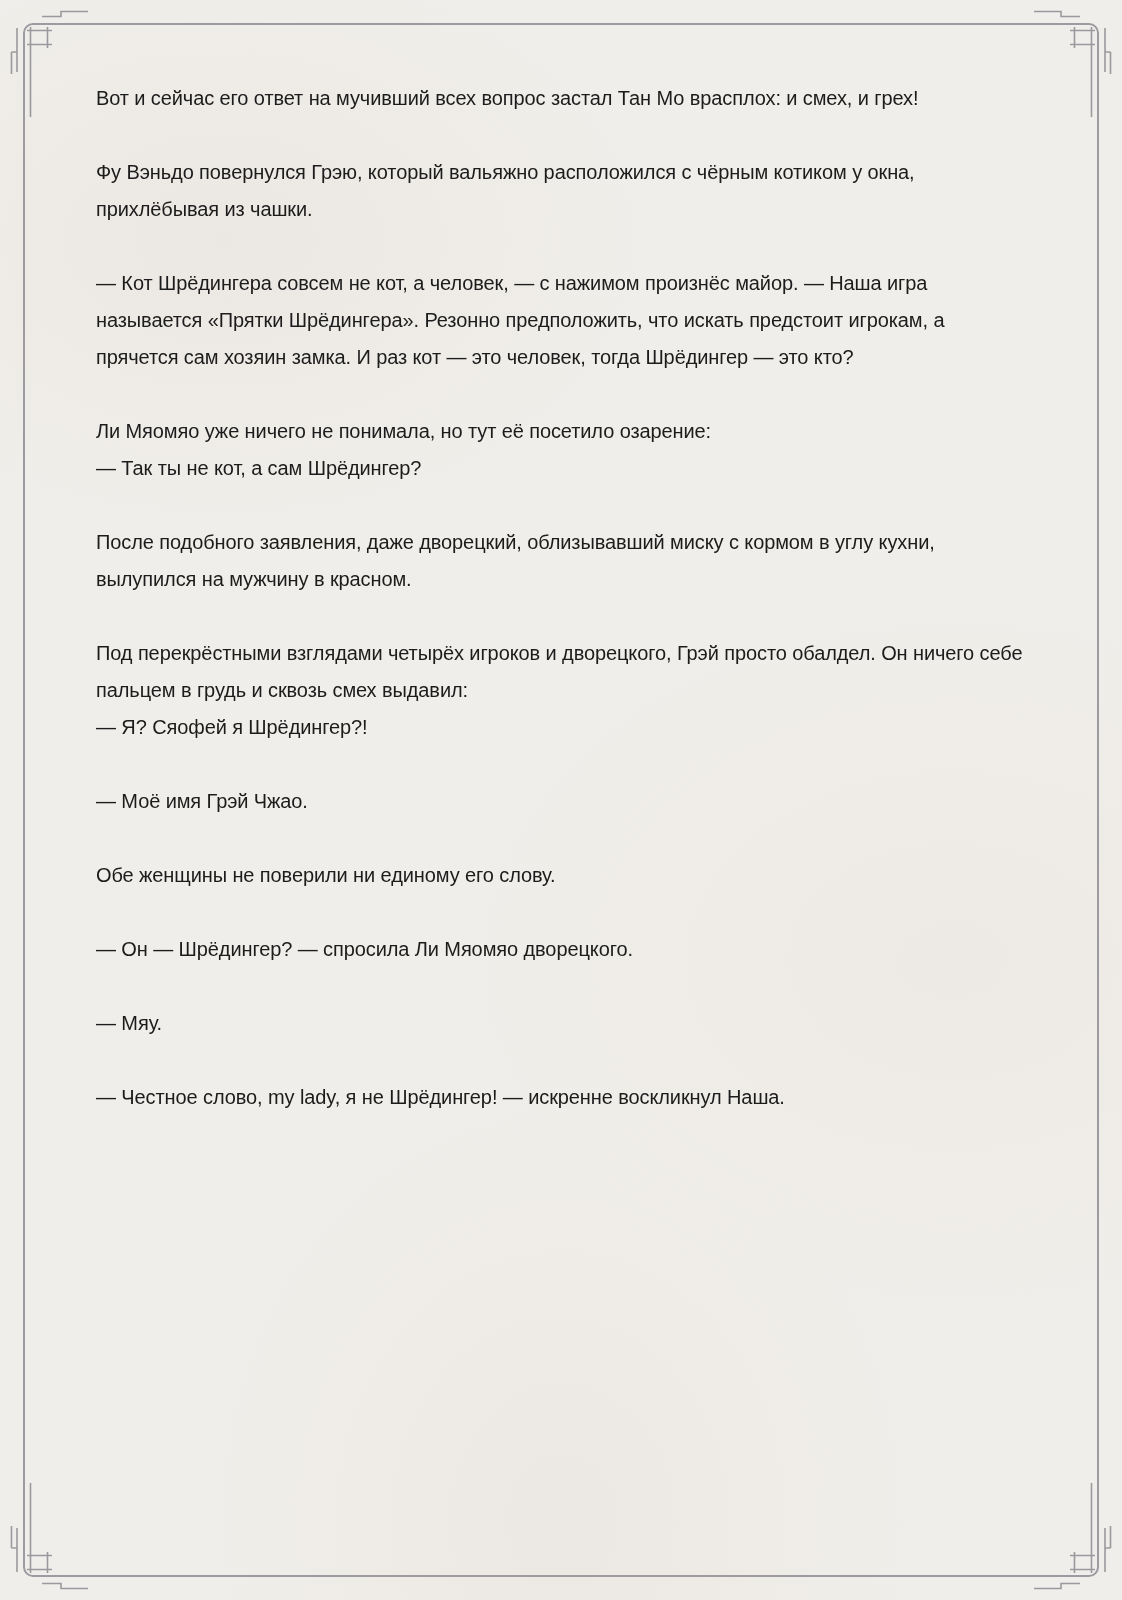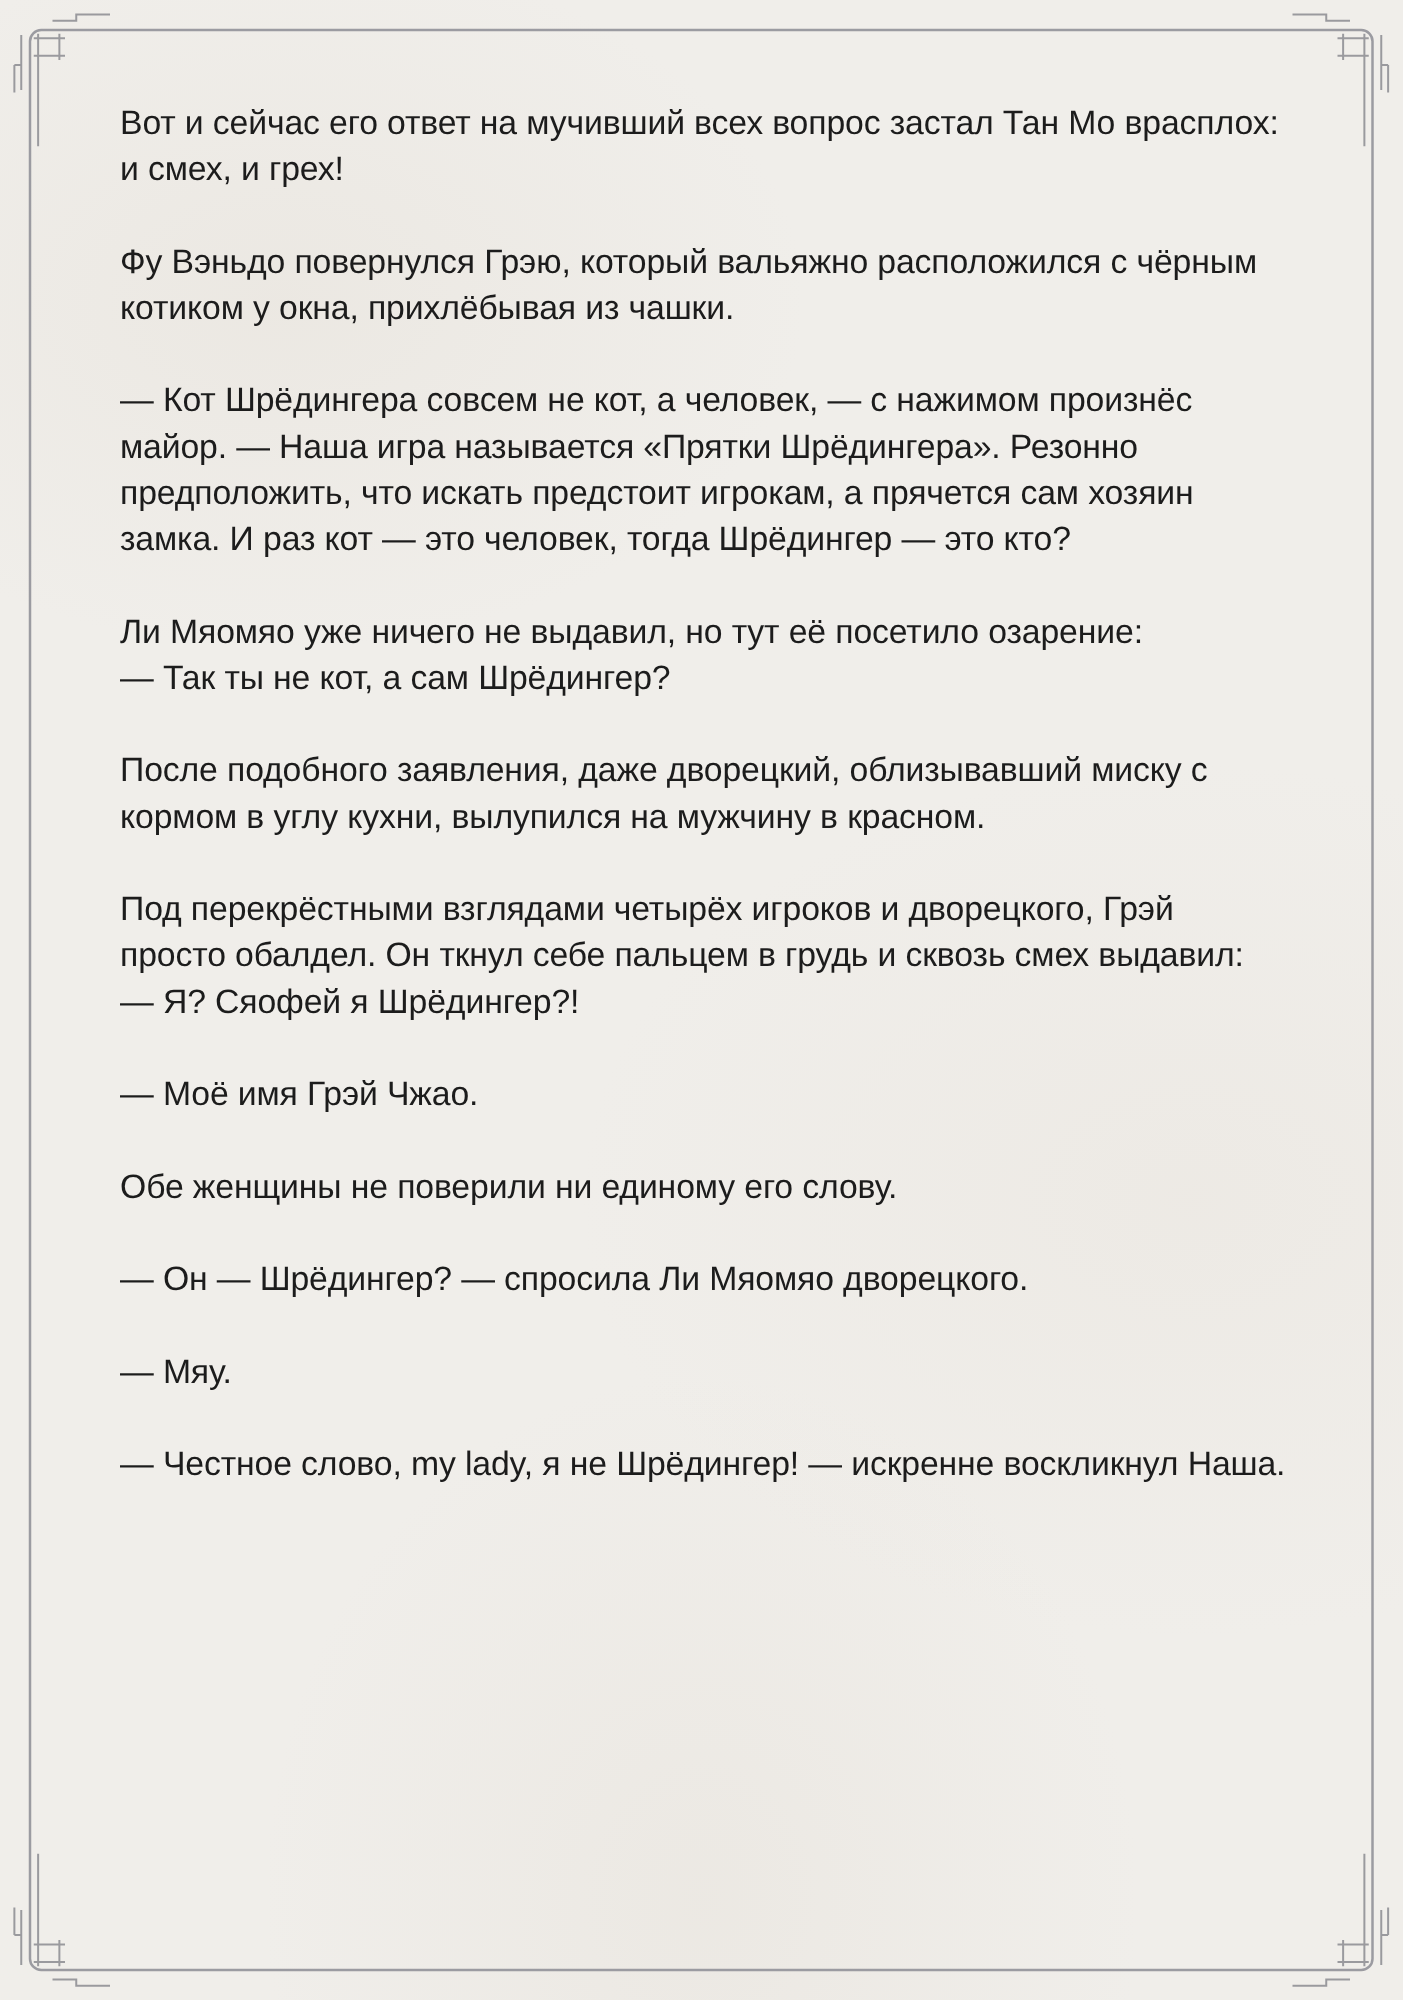--- a/index.html
+++ b/index.html
@@ -36,21 +36,21 @@
   .corner.tr { top: 0; right: 0; transform: scaleX(-1); }
   .corner.bl { bottom: 0; left: 0; transform: scaleY(-1); }
   .corner.br { bottom: 0; right: 0; transform: scale(-1,-1); }
 
   .text-area {
     position: absolute;
     left: 96px;
     top: 80px;
     width: 934px;
     color: #1c1c1c;
-    font-size: 27px;
+    font-size: 20px;
     line-height: 37px;
     letter-spacing: -0.1px;
   }
   .para {
     margin: 0 0 37px 0;
     padding: 0;
   }
 </style>
 </head>
 <body>
@@ -83,21 +83,21 @@
     <path d="M42,16.5 H61 V11.5 H88"></path>
     <path d="M27,30.5 H52 M27,44.5 H52 M30.5,27 V117 M47.5,27 V48"></path>
     <path d="M17,28 V72 M17,52 H11.5 M11.5,52 V74"></path>
   </g>
 </svg>
 
 <div class="text-area">
     <p class="para"><span>Вот и сейчас его ответ на мучивший всех вопрос застал Тан Мо врасплох: и смех, и грех!</span></p>
     <p class="para"><span>Фу Вэньдо повернулся Грэю, который вальяжно расположился с чёрным котиком у окна, прихлёбывая из чашки.</span></p>
     <p class="para"><span>— Кот Шрёдингера совсем не кот, а человек, — с нажимом произнёс майор. — Наша игра называется «Прятки Шрёдингера». Резонно предположить, что искать предстоит игрокам, а прячется сам хозяин замка. И раз кот — это человек, тогда Шрёдингер — это кто?</span></p>
-    <p class="para"><span>Ли Мяомяо уже ничего не выдавил, но тут её посетило озарение:</span><br><span>— Так ты не кот, а сам Шрёдингер?</span></p>
+    <p class="para"><span>Ли Мяомяо уже ничего не понимала, но тут её посетило озарение:</span><br><span>— Так ты не кот, а сам Шрёдингер?</span></p>
     <p class="para"><span>После подобного заявления, даже дворецкий, облизывавший миску с кормом в углу кухни, вылупился на мужчину в красном.</span></p>
-    <p class="para"><span>Под перекрёстными взглядами четырёх игроков и дворецкого, Грэй просто обалдел. Он ткнул себе пальцем в грудь и сквозь смех выдавил:</span><br><span>— Я? Сяофей я Шрёдингер?!</span></p>
+    <p class="para"><span>Под перекрёстными взглядами четырёх игроков и дворецкого, Грэй просто обалдел. Он ничего себе пальцем в грудь и сквозь смех выдавил:</span><br><span>— Я? Сяофей я Шрёдингер?!</span></p>
     <p class="para"><span>— Моё имя Грэй Чжао.</span></p>
     <p class="para"><span>Обе женщины не поверили ни единому его слову.</span></p>
     <p class="para"><span>— Он — Шрёдингер? — спросила Ли Мяомяо дворецкого.</span></p>
     <p class="para"><span>— Мяу.</span></p>
     <p class="para"><span>— Честное слово, my lady, я не Шрёдингер! — искренне воскликнул Наша.</span></p>
   </div>
 
 </body></html>

